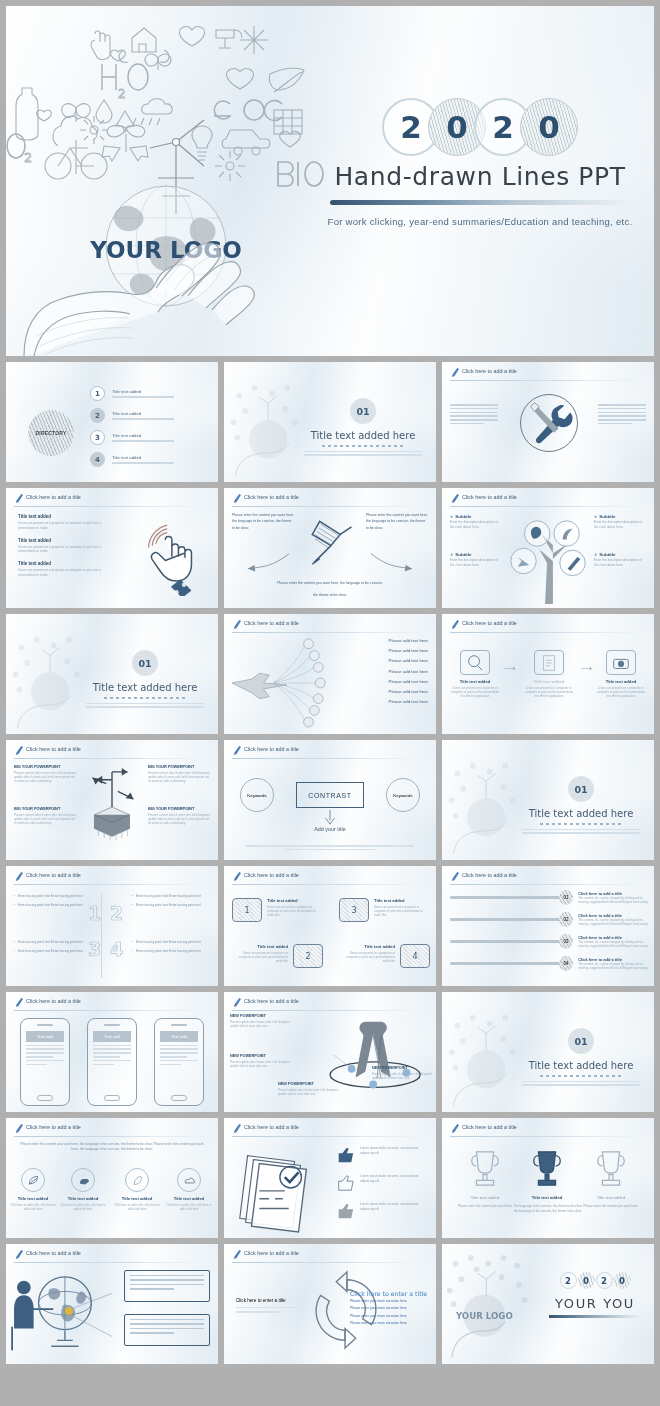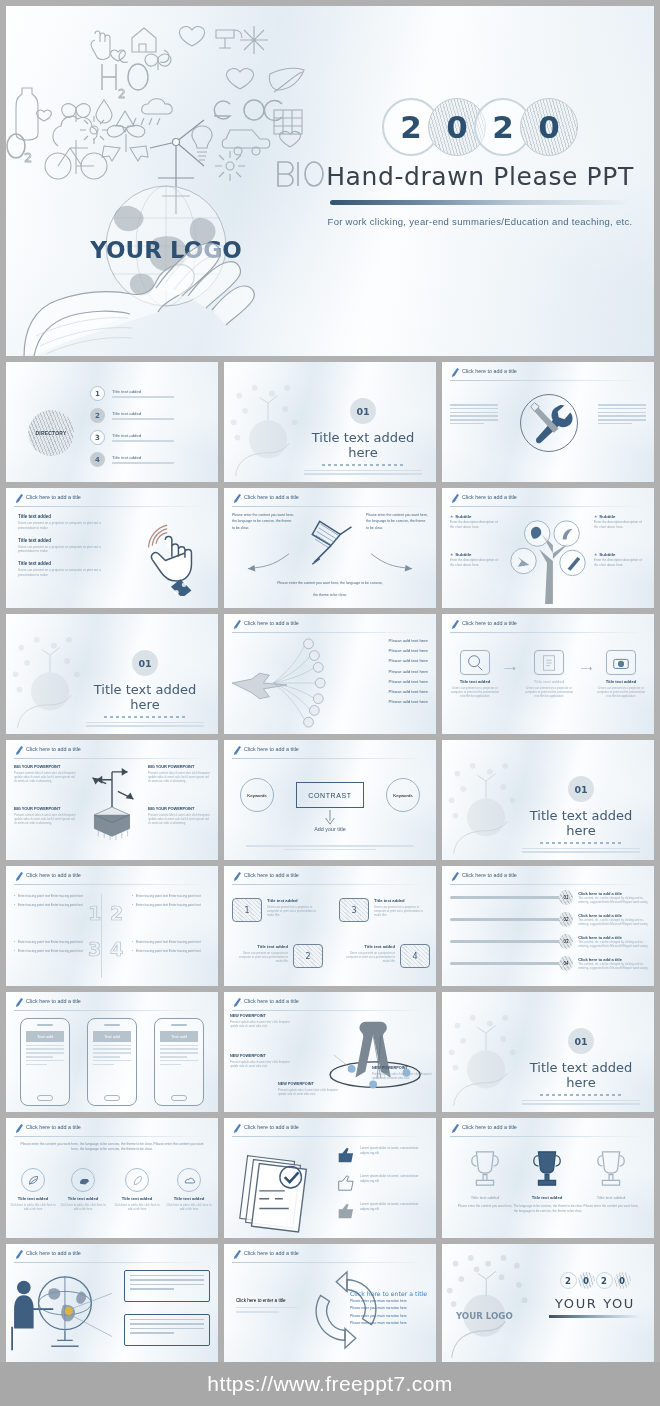--- a/index.html
+++ b/index.html
@@ -121,21 +121,21 @@
 
   
   .sec-badge {
     width: 26px; height: 26px; border-radius: 50%;
     background: #dbe2e7;
     display: flex; align-items: center; justify-content: center;
     font-size: 9.5px; font-weight: bold; color: #3a5a78;
     font-family: "DejaVu Sans", sans-serif;
     margin: 0 auto;
   }
-  .sec-ttl { margin-top: 6px; text-align: center; font-size: 13px; color: #435b72; font-family: "DejaVu Sans", sans-serif; }
+  .sec-ttl { margin-top: 6px; text-align: center; font-size: 10px; color: #435b72; font-family: "DejaVu Sans", sans-serif; }
   .sec-dash { margin: 4px auto 0; width: 82px; height: 2px;
     background: repeating-linear-gradient(90deg, #9fb6c8 0 3px, transparent 3px 6px); }
   .sec-note { margin: 4px auto 0; width: 118px; }
   .sec-note div { height: 1.3px; background: #d3dfe8; margin-bottom: 2px; }
 
   
   .tools-ring {
     position: absolute; left: 78px; top: 12px; width: 58px; height: 58px;
     border-radius: 50%; border: 1.2px solid #6d7b88;
   }
@@ -450,21 +450,21 @@
       </svg>
     </div>
 
     <div class="hero-right">
       <div class="year-row">
         <div class="year-d ring">2</div>
         <div class="year-d fill">0</div>
         <div class="year-d ring">2</div>
         <div class="year-d fill">0</div>
       </div>
-      <div class="hero-t2">Hand-drawn Please PPT</div>
+      <div class="hero-t2">Hand-drawn Lines PPT</div>
       <div class="hero-rule"></div>
       <div class="hero-sub">For work clicking,  year-end summaries/Education  and teaching,  etc.</div>
     </div>
   </div>
 
   <div class="grid">
 
     <div class="slide paper">
       <div class="body">
         <div class="dir-circle">DIRECTORY</div>
@@ -1356,17 +1356,14 @@
           <div class="ty-d ring">2</div>
           <div class="ty-d fill">0</div>
         </div>
         <div class="ty-main">YOUR YOU</div>
         <div class="ty-rule"></div>
       </div>
     </div>
 
   </div>
 
-  <div class="footer">
-    <span>https://www.freeppt7.com</span>
-  </div>
 
 </div>
 
 </body></html>

